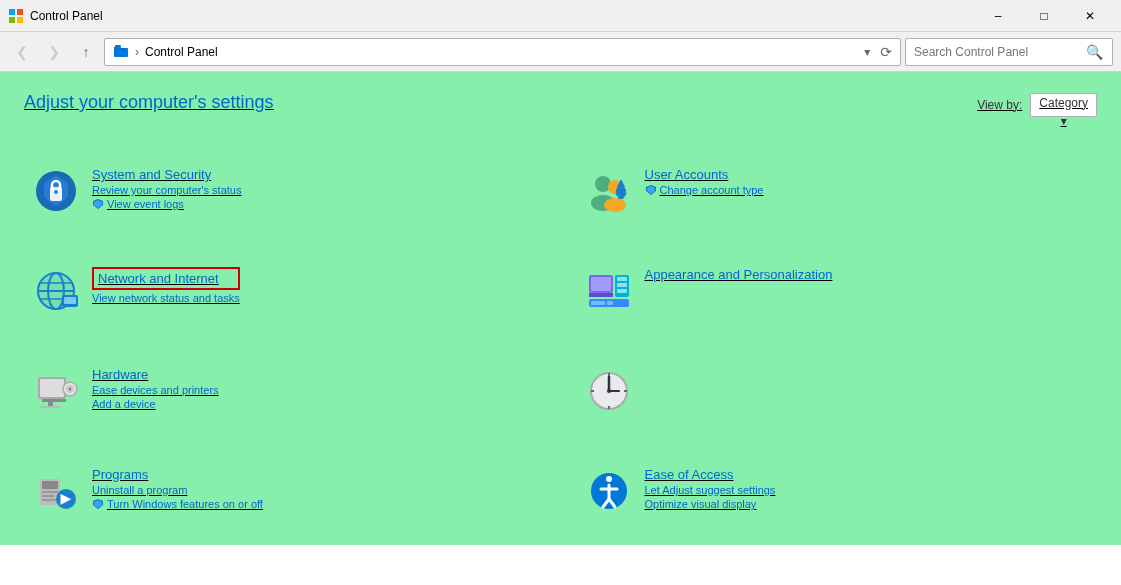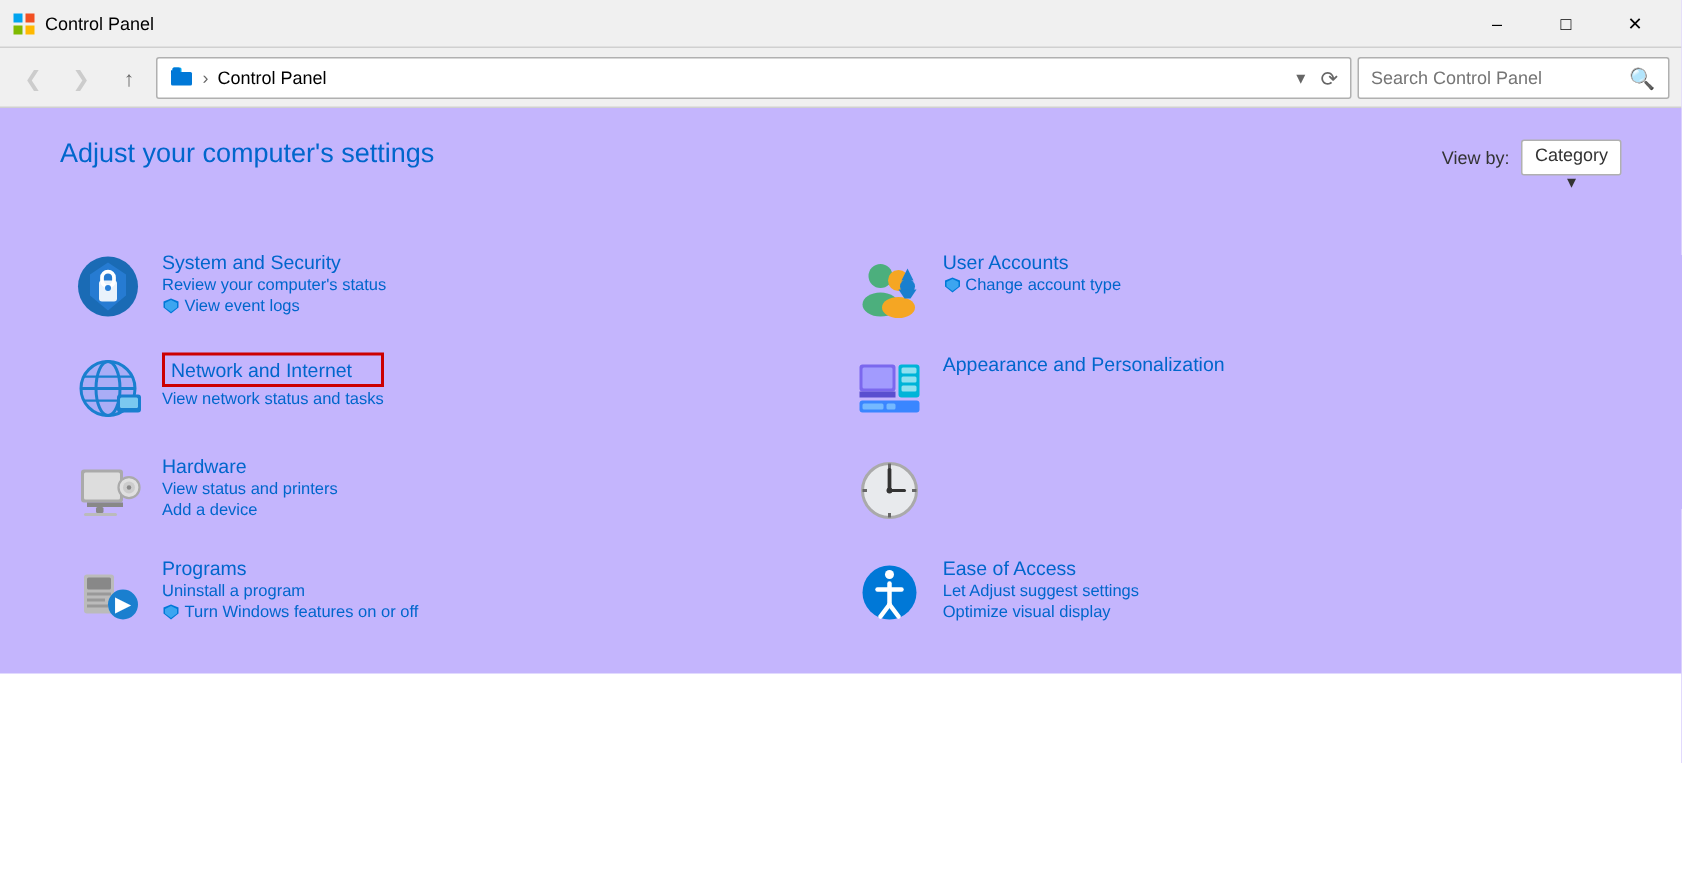--- a/index.html
+++ b/index.html
@@ -49,21 +49,21 @@
       background: #fff; border: 1px solid #b0b0b0; height: 28px;
       padding: 0 8px; border-radius: 2px; width: 208px; gap: 4px;
     }
     .search-input {
       flex: 1; border: none; outline: none; font-size: 12px; color: #666;
       background: transparent;
     }
     .search-icon { color: #666; font-size: 14px; }
 
     
-    .main { padding: 20px 40px; background: #c4b5fd; }
+    .main { padding: 20px 24px; background: #86efac; text-decoration: underline; }
     .page-title { font-size: 18px; color: #0066cc; margin-bottom: 24px; font-weight: 300; }
 
     
     .view-by-bar {
       display: flex; justify-content: flex-end; align-items: center;
       margin-bottom: 20px; gap: 8px;
     }
     .view-by-label { font-size: 12px; color: #333; text-align: center; }
     .view-by-dropdown {
       display: flex; align-items: center; gap: 4px;
@@ -137,21 +137,21 @@
     <h1 class="page-title">Adjust your computer's settings</h1>
     <div class="view-by-bar">
       <span class="view-by-label">View by:</span>
       <div class="view-by-dropdown">
         <span>Category</span>
         <span>▾</span>
       </div>
     </div>
   </div>
 
-  <div class="categories" id="categories-container" style="display: grid; grid-template-columns: 1fr 1fr;">
+  <div class="categories" id="categories-container" style="display: grid; grid-template-columns: 1fr 1fr; gap: 32px;">
 
   <div class="category-item" style="grid-area: 1 / 1;">
         <div class="cat-icon">
           <svg viewBox="0 0 48 48" width="48" height="48">
     <ellipse cx="24" cy="24" rx="20" ry="20" fill="#1a6bb5"></ellipse>
     <polygon points="24,8 36,16 36,30 24,40 12,30 12,16" fill="#2980d9" opacity="0.8"></polygon>
     <rect x="18" y="20" width="12" height="14" rx="2" fill="#fff" opacity="0.9"></rect>
     <rect x="20" y="14" width="8" height="10" rx="4" fill="none" stroke="#fff" stroke-width="2.5"></rect>
     <circle cx="24" cy="25" r="2" fill="#2980d9"></circle>
   </svg>
@@ -235,21 +235,21 @@
     <rect x="10" y="32" width="24" height="3" fill="#888"></rect>
     <circle cx="38" cy="22" r="7" fill="#e0e0e0" stroke="#aaa" stroke-width="1.5"></circle>
     <circle cx="38" cy="22" r="4" fill="#ccc"></circle>
     <circle cx="38" cy="22" r="1.5" fill="#888"></circle>
     <rect x="16" y="35" width="5" height="4" rx="1" fill="#888"></rect>
     <rect x="8" y="39" width="22" height="2" rx="1" fill="#bbb"></rect>
   </svg>
         </div>
         <div class="cat-content">
           <a href="#" class="cat-title">Hardware</a>
-          <a href="#" class="cat-link">View status and printers</a>
+          <a href="#" class="cat-link">Ease devices and printers</a>
           <a href="#" class="cat-link">Add a device</a>
         </div>
       </div>
       <div class="category-item" style="grid-area: 3 / 2;">
         <div class="cat-icon">
           <svg viewBox="0 0 48 48" width="48" height="48">
     <circle cx="24" cy="24" r="18" fill="#e8eaed"></circle>
     <circle cx="24" cy="24" r="18" fill="none" stroke="#aaa" stroke-width="2"></circle>
     <line x1="24" y1="24" x2="24" y2="10" stroke="#333" stroke-width="2.5" stroke-linecap="round"></line>
     <line x1="24" y1="24" x2="34" y2="24" stroke="#333" stroke-width="2" stroke-linecap="round"></line>

